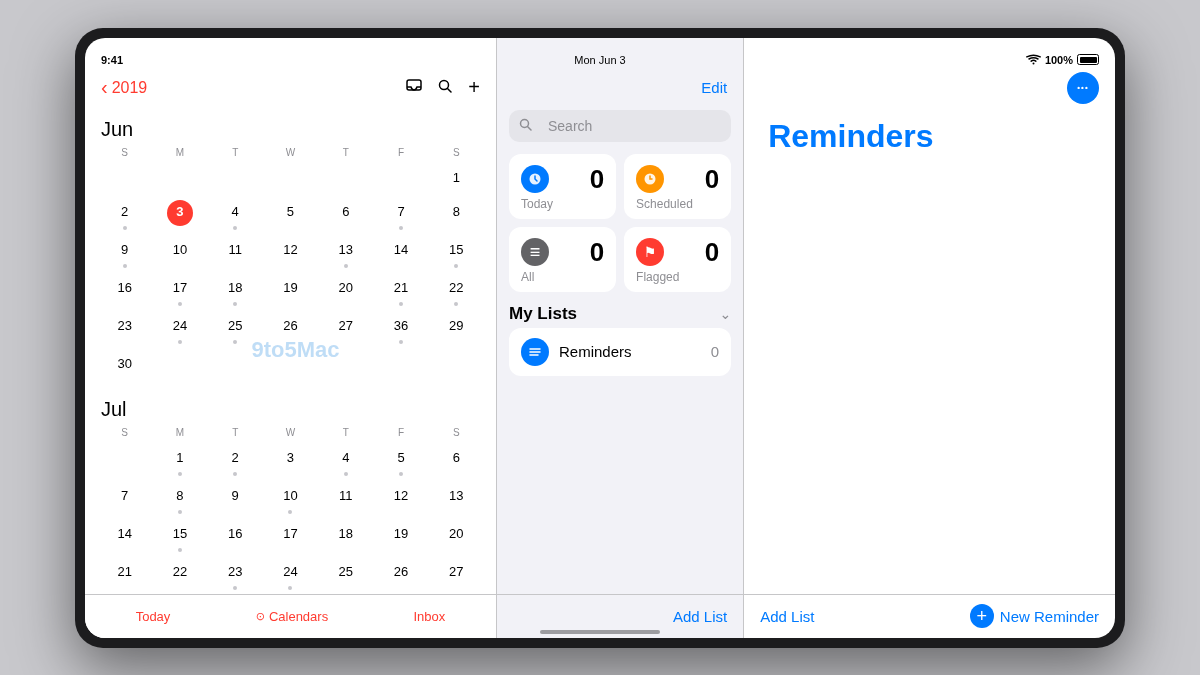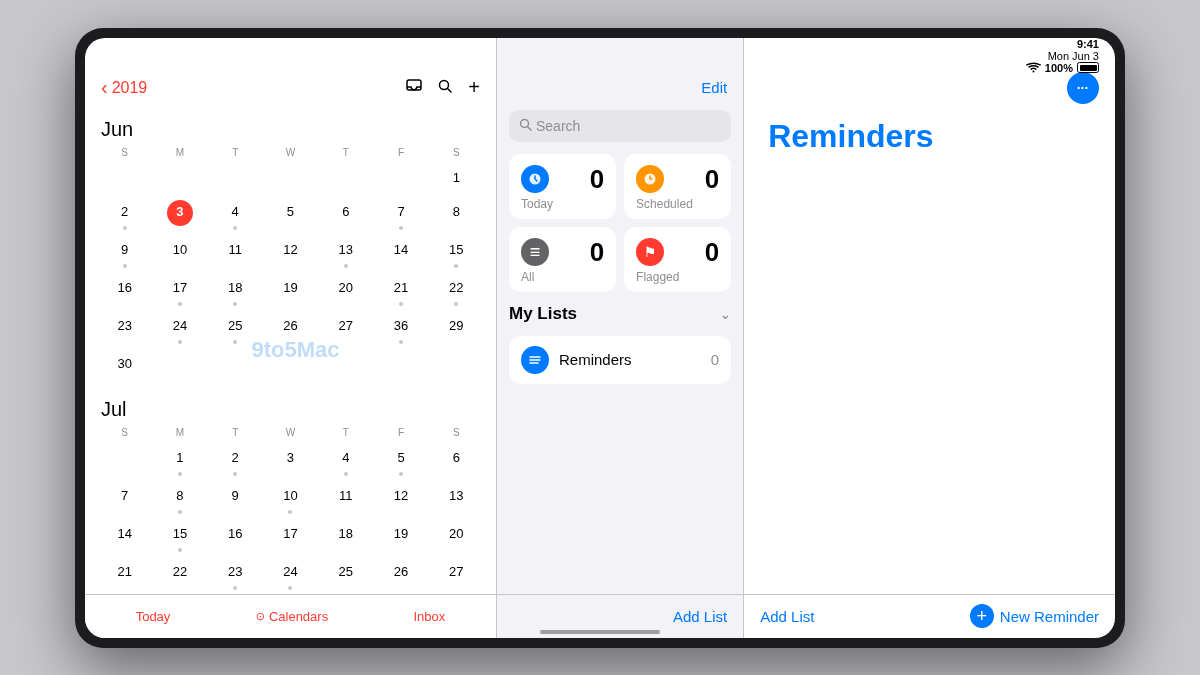--- a/index.html
+++ b/index.html
@@ -20,30 +20,29 @@
       border-radius: 28px;
       padding: 10px;
       box-shadow: 0 20px 60px rgba(0,0,0,0.5);
       position: relative;
     }
 
     
     .status-bar {
       height: 28px;
       display: flex;
-      align-items: flex-end;
-      padding: 0 16px;
+      align-items: flex-start;
+      padding: 16px 16px;
       background: transparent;
       position: absolute;
       top: 10px;
       left: 10px;
       right: 10px;
       z-index: 10;
       pointer-events: none;
-      flex-direction: column;
     }
 
     .status-left {
       font-size: 11px;
       font-weight: 600;
       color: #000;
       flex: 1;
     }
 
     .status-center {
@@ -251,21 +250,21 @@
     }
 
     .search-bar {
       margin: 0 12px 12px;
       background: #e5e5ea;
       border-radius: 10px;
       height: 32px;
       display: flex;
       align-items: center;
       padding: 0 10px;
-      gap: 4px;
+      gap: 16px;
     }
 
     .search-placeholder {
       color: #8e8e93;
       font-size: 14px;
     }
 
     
     .smart-lists-grid {
       display: grid;
@@ -318,21 +317,21 @@
 
     
     .my-lists-section {
       padding: 0 12px;
     }
 
     .my-lists-header {
       display: flex;
       align-items: center;
       justify-content: space-between;
-      margin-bottom: 12px;
+      margin-bottom: 4px;
     }
 
     .my-lists-title {
       font-size: 17px;
       font-weight: 700;
       color: #000;
     }
 
     .my-lists-chevron {
       color: #8e8e93;

